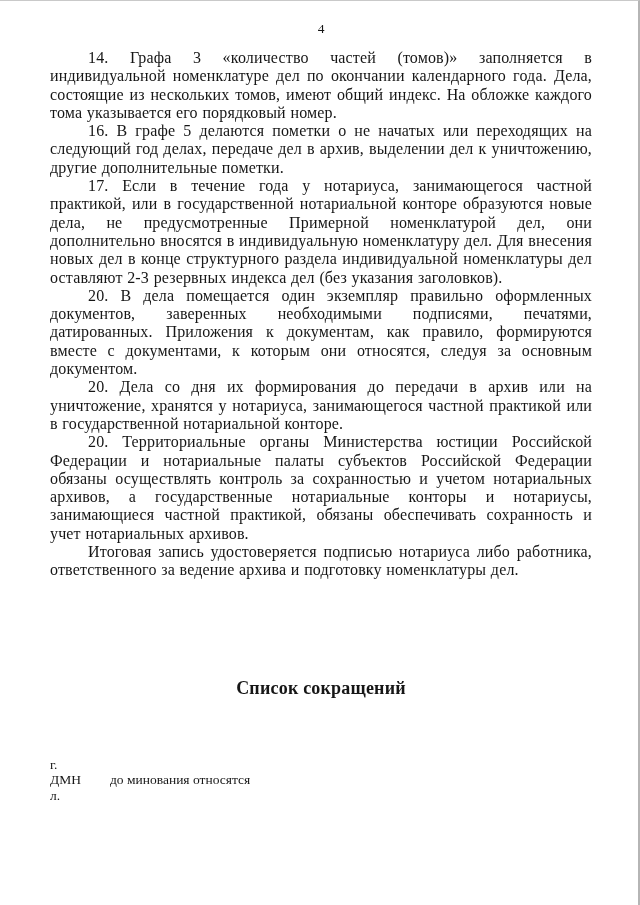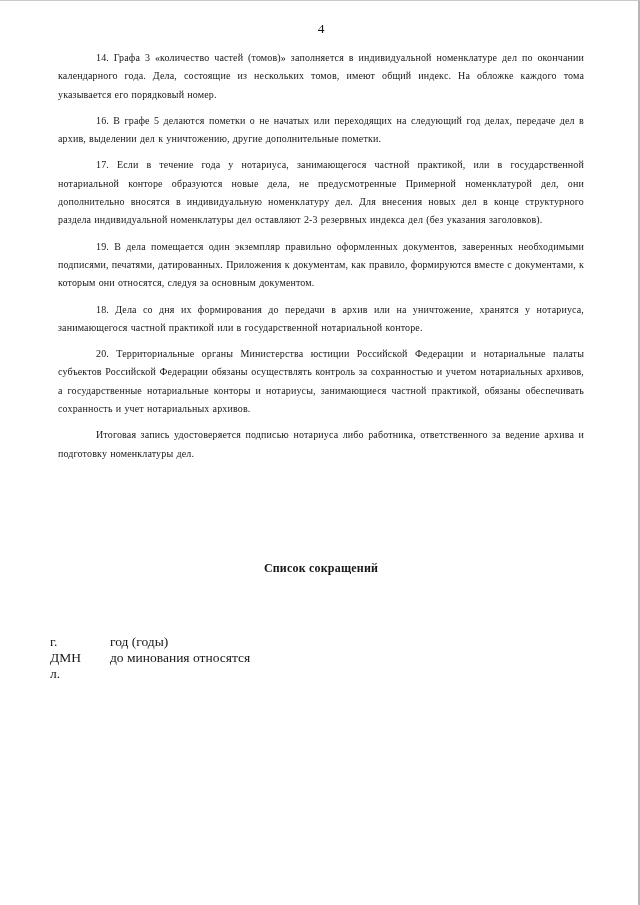--- a/index.html
+++ b/index.html
@@ -23,32 +23,32 @@
     background: #ffffff;
     border-top: 1px solid #c9c9c9;
     border-right: 2px solid #b5b5b5;
   }
   .page-number {
     text-align: center;
     font-size: 13.5px;
     margin-bottom: 12px;
   }
   .body-text p {
-    margin: 8px;
-    font-size: 10px;
+    margin: 0;
+    font-size: 16px;
     line-height: 18.3px;
     text-align: justify;
     text-indent: 38px;
     letter-spacing: 0.15px;
     word-spacing: 0.5px;
   }
   .section-title {
     margin: 98px 0 0 0;
     text-align: center;
-    font-size: 12px;
+    font-size: 18px;
     font-weight: bold;
     letter-spacing: 0.2px;
   }
   .abbr-list {
     margin-top: 58px;
     font-size: 13.5px;
     line-height: 15.8px;
   }
   .abbr-row {
     display: flex;
@@ -65,32 +65,31 @@
 <body>
 
 <div class="page">
 
   <div class="page-number">4</div>
 
   <div class="body-text">
     <p>14. Графа 3 «количество частей (томов)» заполняется в индивидуальной номенклатуре дел по окончании календарного года. Дела, состоящие из нескольких томов, имеют общий индекс. На обложке каждого тома указывается его порядковый номер.</p>
     <p>16. В графе 5 делаются пометки о не начатых или переходящих на следующий год делах, передаче дел в архив, выделении дел к уничтожению, другие дополнительные пометки.</p>
     <p>17. Если в течение года у нотариуса, занимающегося частной практикой, или в государственной нотариальной конторе образуются новые дела, не предусмотренные Примерной номенклатурой дел, они дополнительно вносятся в индивидуальную номенклатуру дел. Для внесения новых дел в конце структурного раздела индивидуальной номенклатуры дел оставляют 2-3 резервных индекса дел (без указания заголовков).</p>
-    <p>19. В дела помещается один экземпляр правильно оформленных документов, заверенных необходимыми подписями, печатями, датированных. Приложения к документам, как правило, формируются вместе с документами, к которым они относятся, следуя за основным документом.</p>
-    <p>18. Дела со дня их формирования до передачи в архив или на уничтожение, хранятся у нотариуса, занимающегося частной практикой или в государственной нотариальной конторе.</p>
+    <p>20. В дела помещается один экземпляр правильно оформленных документов, заверенных необходимыми подписями, печатями, датированных. Приложения к документам, как правило, формируются вместе с документами, к которым они относятся, следуя за основным документом.</p>
+    <p>20. Дела со дня их формирования до передачи в архив или на уничтожение, хранятся у нотариуса, занимающегося частной практикой или в государственной нотариальной конторе.</p>
     <p>20. Территориальные органы Министерства юстиции Российской Федерации и нотариальные палаты субъектов Российской Федерации обязаны осуществлять контроль за сохранностью и учетом нотариальных архивов, а государственные нотариальные конторы и нотариусы, занимающиеся частной практикой, обязаны обеспечивать сохранность и учет нотариальных архивов.</p>
     <p>Итоговая запись удостоверяется подписью нотариуса либо работника, ответственного за ведение архива и подготовку номенклатуры дел.</p>
   </div>
 
   <h2 class="section-title">Список сокращений</h2>
 
   <div class="abbr-list">
     <div class="abbr-row">
       <span class="abbr-term">г.</span>
-      <span class="abbr-def">год (годы)</span>
     </div>
     <div class="abbr-row">
       <span class="abbr-term">ДМН</span>
       <span class="abbr-def">до минования относятся</span>
     </div>
     <div class="abbr-row">
       <span class="abbr-term">л.</span>
     </div>
   </div>
 

